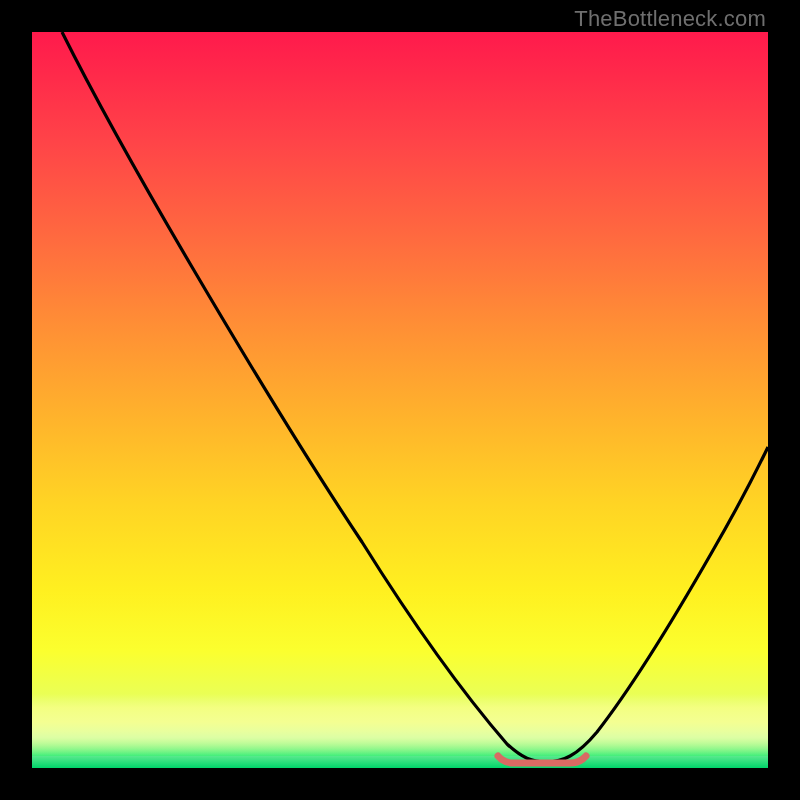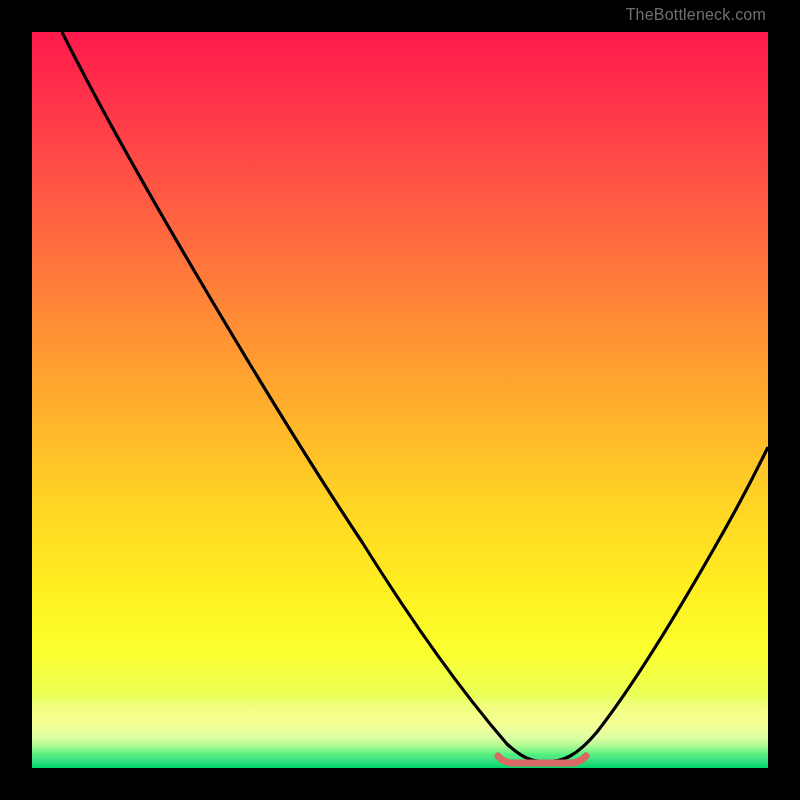--- a/index.html
+++ b/index.html
@@ -70,21 +70,21 @@
     top: 0;
     width: 736px;
     height: 736px;
     pointer-events: none;
   }
   .watermark {
     position: absolute;
     top: 6px;
     right: 34px;
     color: #6f6f6f;
-    font-size: 16px;
+    font-size: 22px;
     letter-spacing: 0.2px;
     user-select: none;
   }
 </style>
 </head>
 <body>
 
 <div class="frame">
 
   <div class="plot-area">

